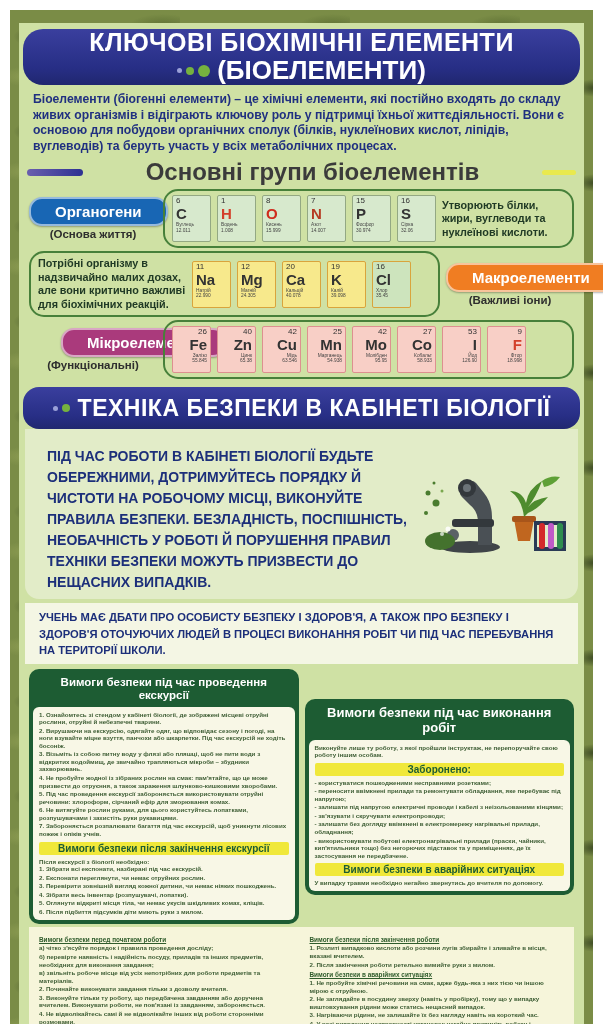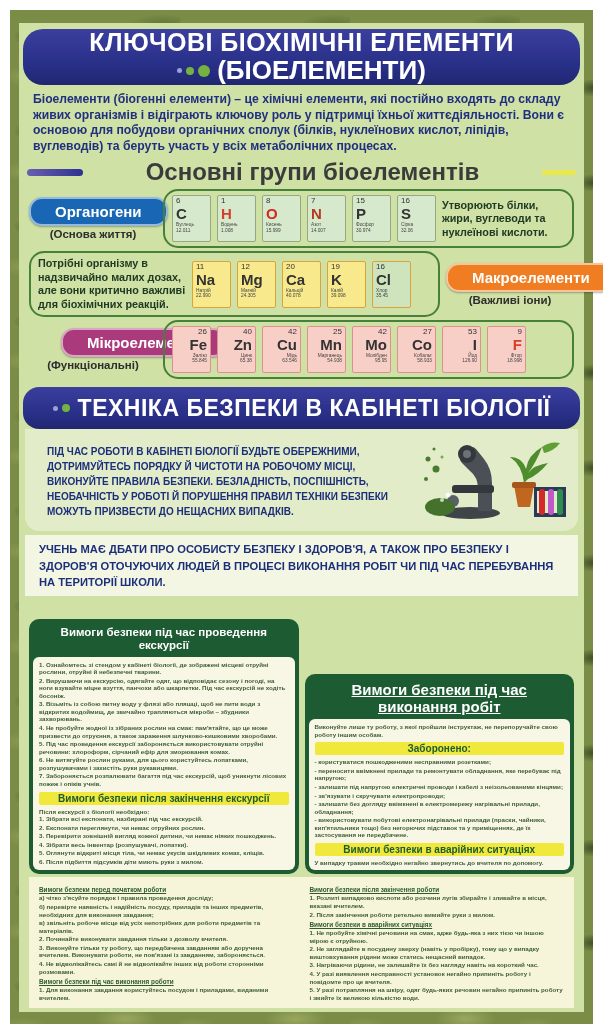--- a/index.html
+++ b/index.html
@@ -55,30 +55,30 @@
   .t-mic .tile{background:#f8cfc6;border-color:#dd9090;text-align:right;}
   .t-num{font-size:8px;color:#333;line-height:1.1;}
   .t-sym{font-size:15px;font-weight:bold;color:#333;line-height:1.0;}
   .t-name{font-size:4.8px;color:#444;margin-top:1px;line-height:1.1;}
   .t-mass{font-size:4.8px;color:#444;line-height:1.1;}
   .gnote{font-size:10.8px;color:#203a25;font-weight:bold;line-height:1.25;width:118px;flex:0 0 118px;}
   .gnote2{font-size:10.8px;color:#203a25;font-weight:bold;line-height:1.25;width:148px;flex:0 0 148px;}
   
   .warnpanel{background:#e2ecc8;border-radius:0 0 14px 14px;margin:0 6px;
     padding:8px 10px 6px 22px;display:flex;gap:6px;align-items:center;}
-  .warntext{color:#1c2f7a;font-size:10px;font-weight:bold;line-height:1.5;flex:1;}
+  .warntext{color:#1c2f7a;font-size:14px;font-weight:bold;line-height:1.5;flex:1;margin-top:9px;}
   .illus{flex:0 0 150px;}
   .studentnote{background:#f4f6e4;margin:4px 6px 0;padding:6px 14px;
     color:#1c2f7a;font-size:11.2px;font-weight:bold;line-height:1.45;}
   
-  .cols{display:flex;gap:6px;margin:23px 10px 0;align-items:flex-end;}
+  .cols{display:flex;gap:6px;margin:5px 10px 0;align-items:center;}
   .gpanel{background:#1d5c33;border-radius:10px;padding:4px;flex:1;display:flex;flex-direction:column;}
   .gpanel .ghdr{color:#fff;font-weight:bold;text-align:center;padding:3px 2px 4px;line-height:1.15;}
   .ghdr-sm{font-size:11.5px;}
-  .ghdr-lg{font-size:15px;text-decoration:underline;}
+  .ghdr-lg{font-size:13px;}
   .cream{background:#f8f7e6;border-radius:6px;padding:4px 6px;flex:1;}
   .tiny{font-size:6.2px;line-height:1.22;color:#3c5c33;font-weight:bold;}
   .tiny .li{margin-bottom:1px;}
   .yhdr{background:#f0e83a;color:#1d5c33;font-weight:bold;text-align:center;
     font-size:10px;border-radius:2px;padding:1px 2px;margin:4px 0 3px;}
   
   .instrbar{background:linear-gradient(180deg,#4aa64b,#3a8e3b);border-radius:9px;margin:5px 10px 0;
     padding:3px 6px;color:#fff;font-weight:bold;font-size:13px;text-align:center;}
   .instrpanel{background:#f6f5da;margin:3px 10px 0;padding:6px 10px;display:flex;gap:16px;}
   .instrcol{flex:1;}

